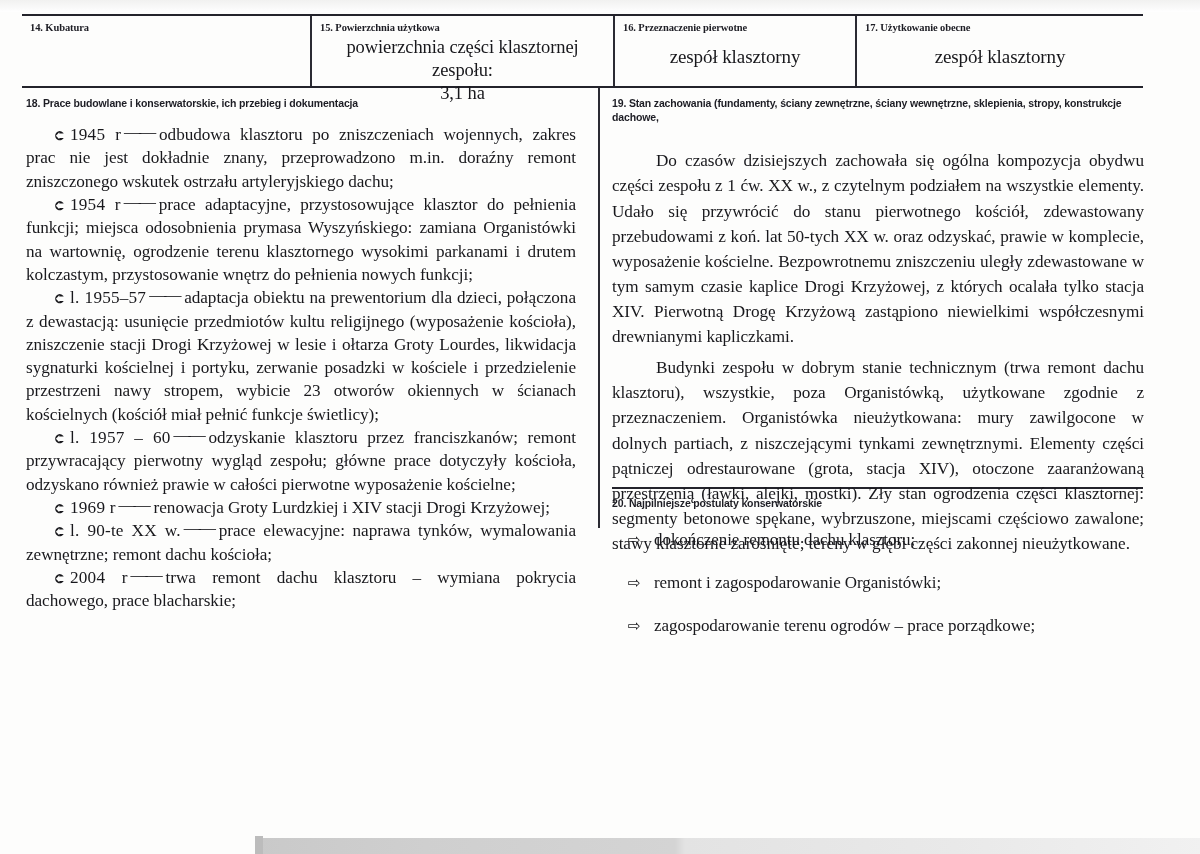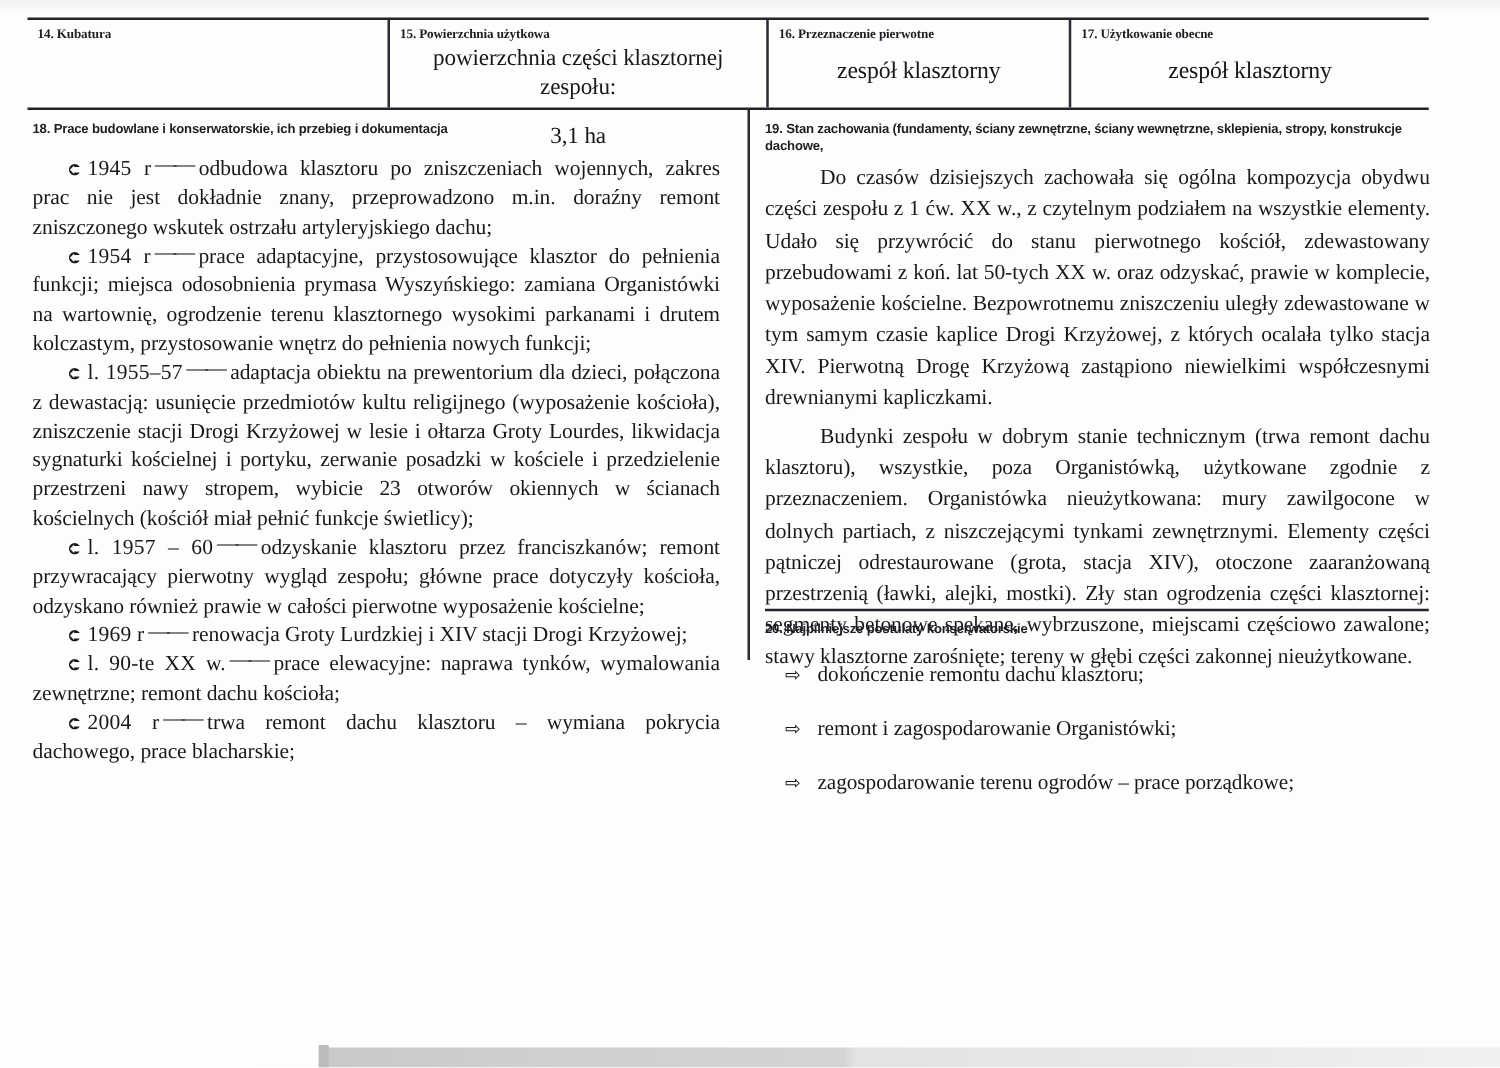--- a/index.html
+++ b/index.html
@@ -137,21 +137,21 @@
   
   .para {
     text-align: justify;
     text-justify: inter-word;
     font-size: 17.2px;
     line-height: 1.46;
     letter-spacing: -0.05px;
     margin: 0;
     text-indent: 44px;
   }
-  .para.first { margin-top: 5px; }
+  .para.first { margin-top: 24px; }
   .para.second { margin-top: 6px; }
 
   .postulates {
     font-size: 17px;
     line-height: 1.52;
     letter-spacing: -0.05px;
   }
   .pitem {
     display: block;
     text-align: justify;
@@ -182,21 +182,21 @@
     <div class="rule rule-v" style="left:833px; top:2px; height:70px;"></div>
 
     <div class="hcell" style="left:0; top:2px; width:288px; height:70px;">
       <div class="fieldno">14. Kubatura</div>
       <div class="hvalue"></div>
     </div>
 
     <div class="hcell" style="left:290px; top:2px; width:301px; height:70px;">
       <div class="fieldno">15. Powierzchnia użytkowa</div>
       <div class="hvalue small" style="margin-top:2px;">powierzchnia części klasztornej zespołu:</div>
-      <div class="hvalue small" style="margin-top:16px;">3,1 ha</div>
+      <div class="hvalue small" style="margin-top:0;">3,1 ha</div>
     </div>
 
     <div class="hcell" style="left:593px; top:2px; width:240px; height:70px;">
       <div class="fieldno">16. Przeznaczenie pierwotne</div>
       <div class="hvalue" style="margin-top:11px;">zespół klasztorny</div>
     </div>
 
     <div class="hcell" style="left:835px; top:2px; width:286px; height:70px;">
       <div class="fieldno">17. Użytkowanie obecne</div>
       <div class="hvalue" style="margin-top:11px;">zespół klasztorny</div>

